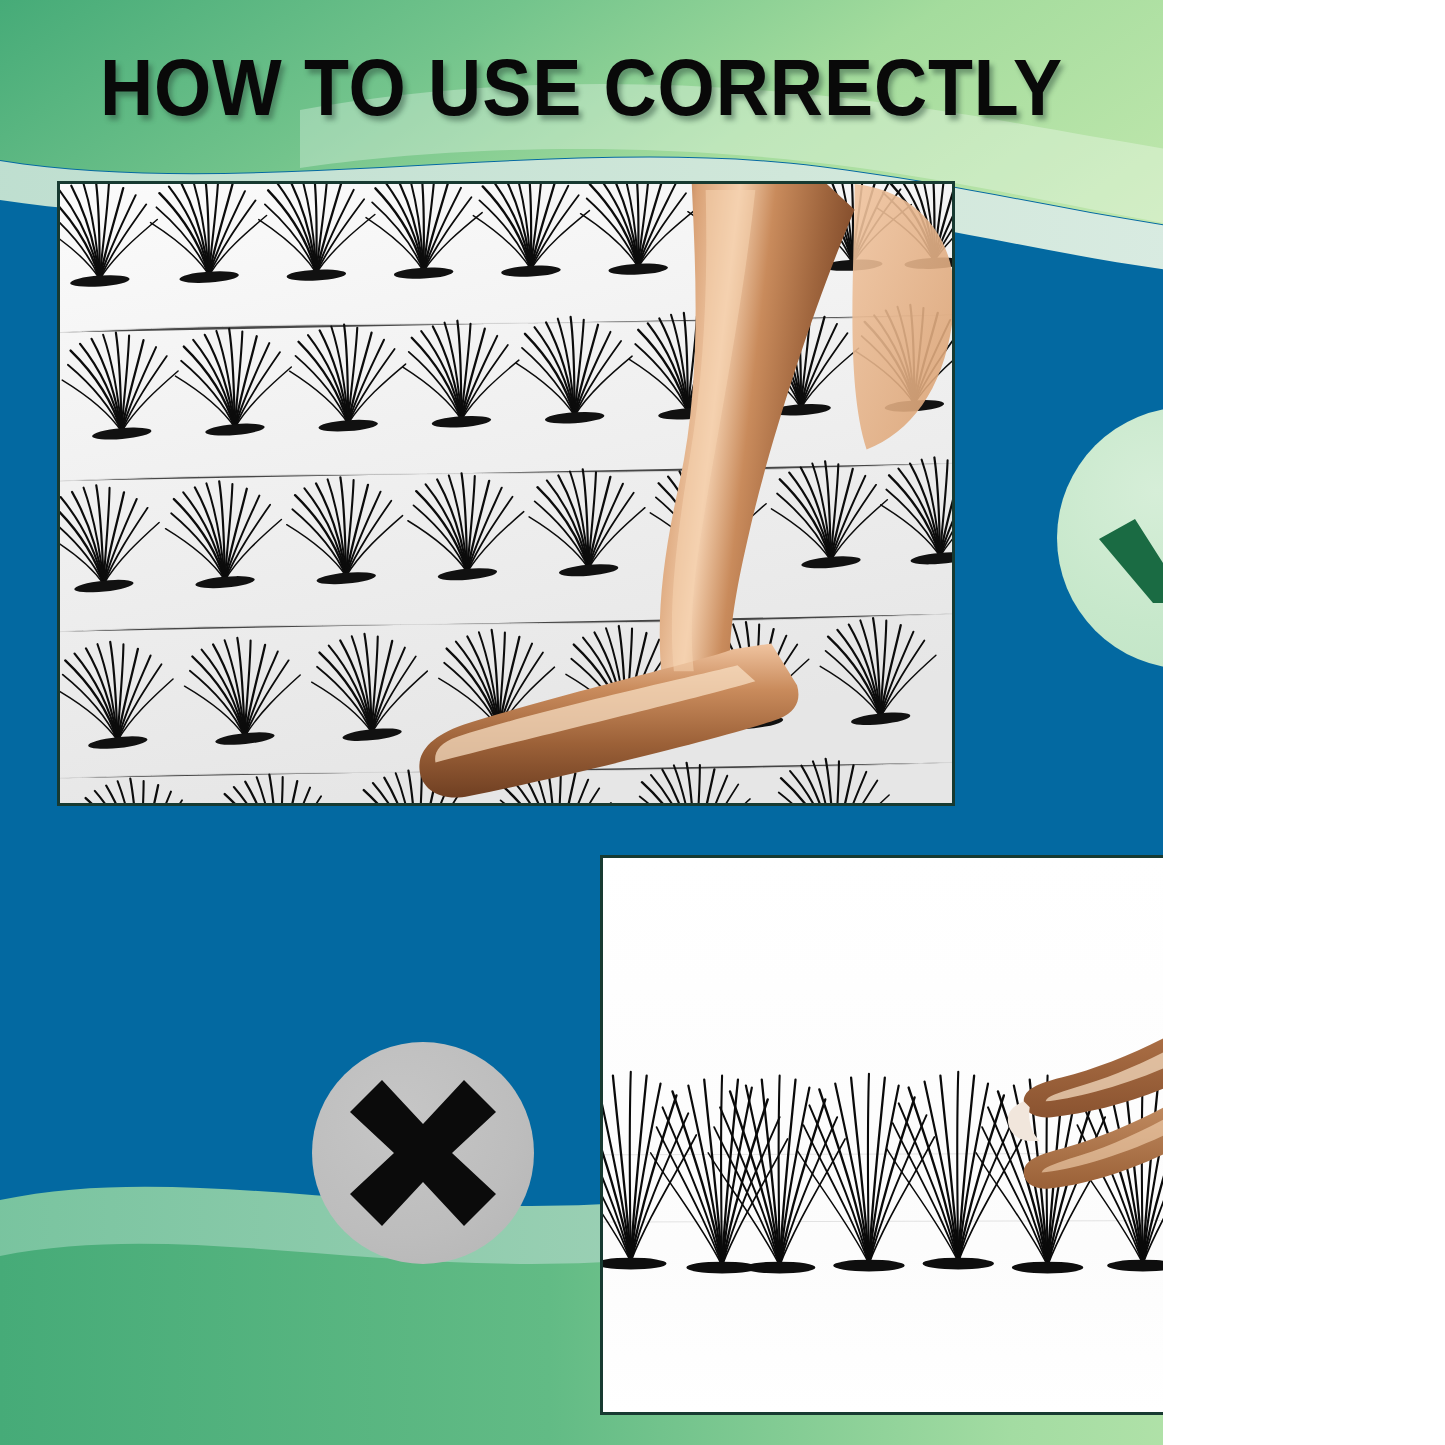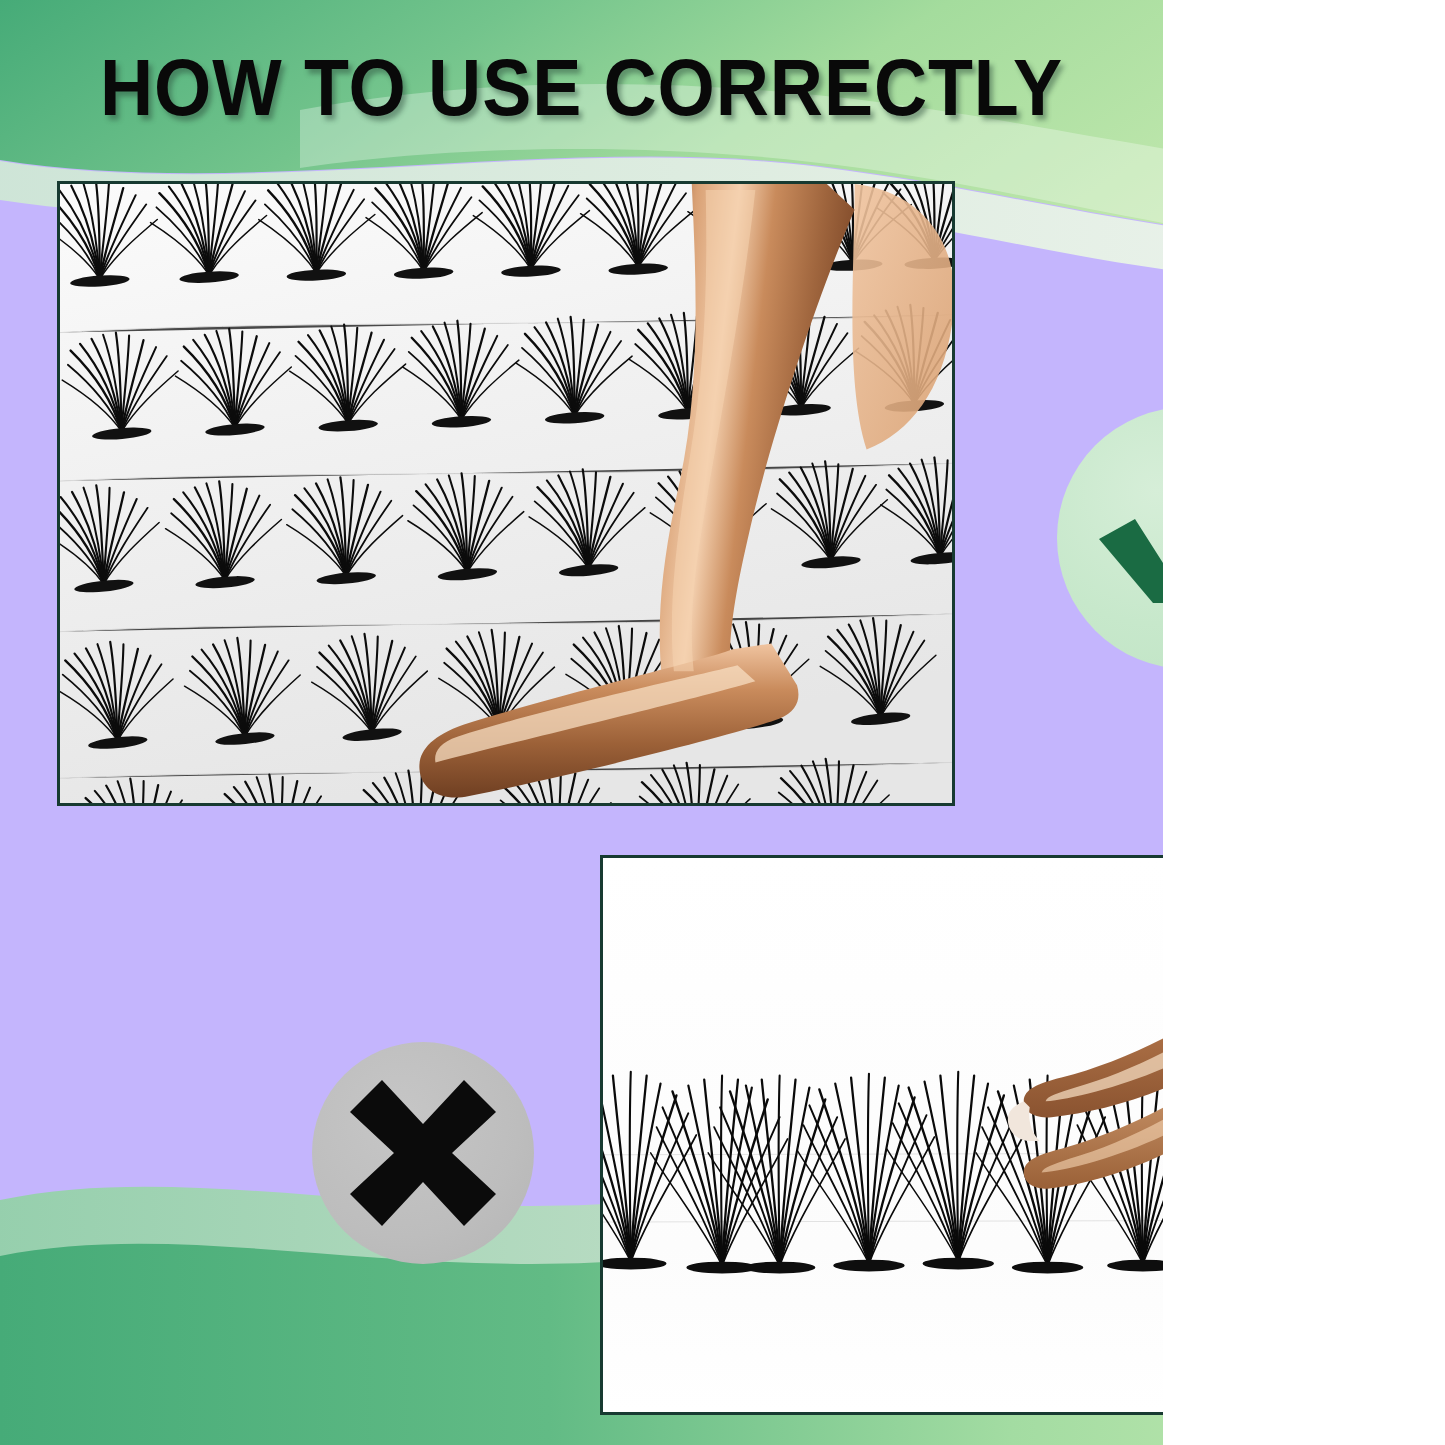--- a/index.html
+++ b/index.html
@@ -3,21 +3,21 @@
 <meta charset="utf-8">
 <style>
   html,body{margin:0;padding:0;}
   body{
     width:1445px;height:1445px;
     background:#ffffff;
     font-family:"Liberation Sans", sans-serif;
     overflow:hidden;
     position:relative;
   }
-  .stage{position:absolute;inset:0;width:1163px;height:1445px;overflow:hidden;background:#c4b5fd;}
+  .stage{position:absolute;inset:0;width:1163px;height:1445px;overflow:hidden;background:#0369a1;}
 
   
   .bg-waves{position:absolute;inset:0;width:1445px;height:1445px;z-index:0;}
 
   
   .title{
     position:absolute;
     left:0;right:0;top:48px;
     text-align:center;
     z-index:5;

